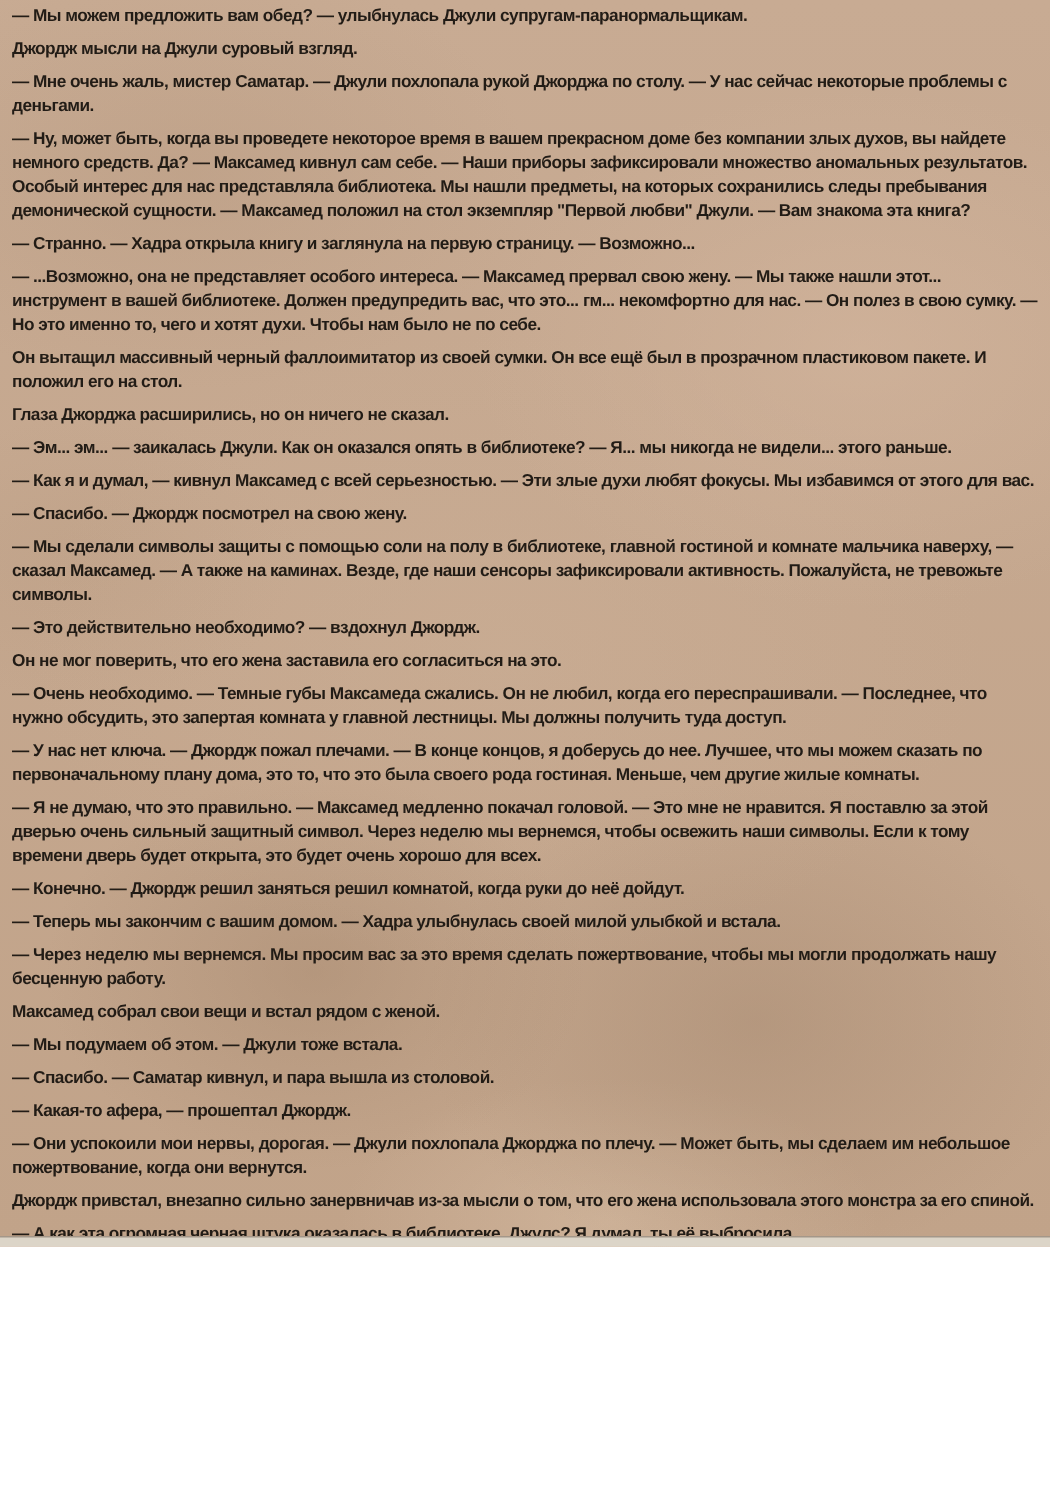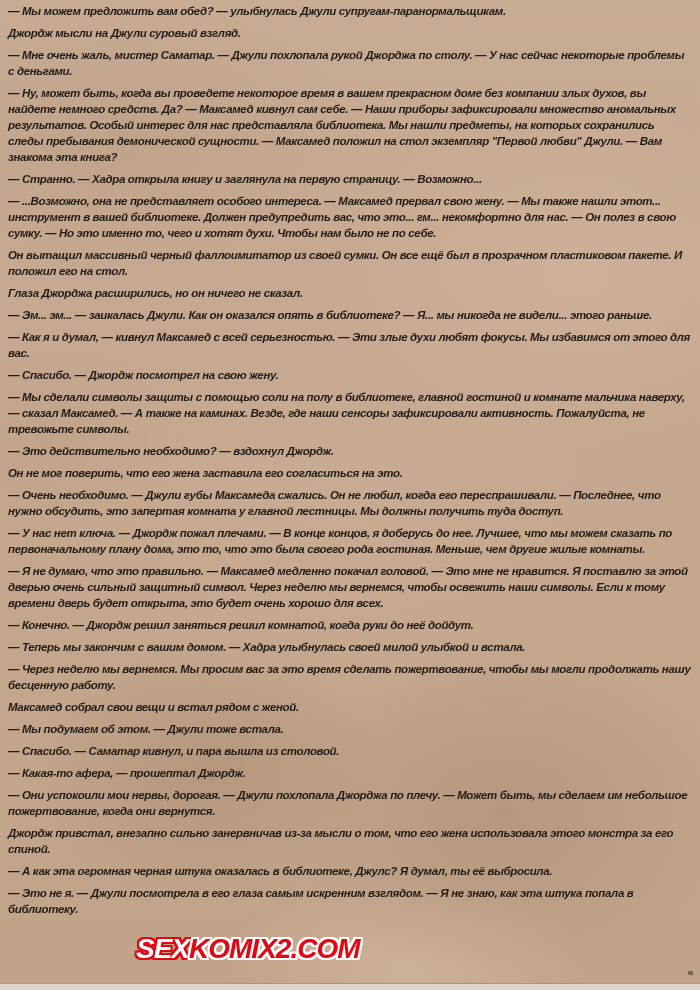--- a/index.html
+++ b/index.html
@@ -8,32 +8,31 @@
   }
   body {
     width: 700px;
     height: 990px;
     overflow: hidden;
     font-family: "Liberation Sans", "DejaVu Sans", sans-serif;
   }
   .page {
     position: relative;
     width: 700px;
-    height: 990px;
+    height: 831px;
     overflow: hidden;
     background:
       radial-gradient(420px 280px at 82% 28%, rgba(218,188,165,0.40), transparent 62%),
       radial-gradient(380px 240px at 18% 14%, rgba(176,146,120,0.30), transparent 60%),
       radial-gradient(520px 340px at 48% 52%, rgba(208,180,155,0.30), transparent 62%),
       radial-gradient(300px 220px at 30% 78%, rgba(158,128,102,0.38), transparent 60%),
       radial-gradient(360px 260px at 72% 82%, rgba(152,124,100,0.32), transparent 62%),
       radial-gradient(300px 160px at 58% 98%, rgba(220,195,170,0.45), transparent 60%),
       radial-gradient(240px 160px at 8% 45%, rgba(182,152,126,0.28), transparent 60%),
       linear-gradient(#c8ab93, #c1a389);
-    font-style: italic;
   }
   .content {
     position: absolute;
     top: 3px;
     left: 8px;
     right: 8px;
   }
   .para {
     margin: 0 0 6px 0;
     font-size: 11.5px;
@@ -100,21 +99,21 @@
       <p class="para">— Странно. — Хадра открыла книгу и заглянула на первую страницу. — Возможно...</p>
       <p class="para">— ...Возможно, она не представляет особого интереса. — Максамед прервал свою жену. — Мы также нашли этот... инструмент в вашей библиотеке. Должен предупредить вас, что это... гм... некомфортно для нас. — Он полез в свою сумку. — Но это именно то, чего и хотят духи. Чтобы нам было не по себе.</p>
       <p class="para">Он вытащил массивный черный фаллоимитатор из своей сумки. Он все ещё был в прозрачном пластиковом пакете. И положил его на стол.</p>
       <p class="para">Глаза Джорджа расширились, но он ничего не сказал.</p>
       <p class="para">— Эм... эм... — заикалась Джули. Как он оказался опять в библиотеке? — Я... мы никогда не видели... этого раньше.</p>
       <p class="para">— Как я и думал, — кивнул Максамед с всей серьезностью. — Эти злые духи любят фокусы. Мы избавимся от этого для вас.</p>
       <p class="para">— Спасибо. — Джордж посмотрел на свою жену.</p>
       <p class="para">— Мы сделали символы защиты с помощью соли на полу  в библиотеке, главной гостиной и комнате мальчика наверху, — сказал Максамед. — А также на каминах. Везде, где наши сенсоры зафиксировали активность. Пожалуйста, не тревожьте символы.</p>
       <p class="para">— Это действительно необходимо? — вздохнул Джордж.</p>
       <p class="para">Он не мог поверить, что его жена заставила его согласиться на это.</p>
-      <p class="para">— Очень необходимо. — Джули губы Максамеда сжались. Он не любил, когда его переспрашивали. — Последнее, что нужно обсудить, это запертая комната у главной лестницы. Мы должны получить туда доступ.</p>
+      <p class="para">— Очень необходимо. — Темные губы Максамеда сжались. Он не любил, когда его переспрашивали. — Последнее, что нужно обсудить, это запертая комната у главной лестницы. Мы должны получить туда доступ.</p>
       <p class="para">— У нас нет ключа. — Джордж пожал плечами. — В конце концов, я доберусь до нее. Лучшее, что мы можем сказать по первоначальному плану дома, это то, что это была своего рода гостиная. Меньше, чем другие жилые комнаты.</p>
       <p class="para">— Я не думаю, что это правильно. — Максамед медленно покачал головой. — Это мне не нравится. Я поставлю за этой дверью очень сильный защитный символ. Через неделю мы вернемся, чтобы освежить наши символы. Если к тому времени дверь будет открыта, это будет очень хорошо для всех.</p>
       <p class="para">— Конечно. — Джордж решил заняться решил комнатой, когда руки до неё дойдут.</p>
       <p class="para">— Теперь мы закончим с вашим домом. — Хадра улыбнулась своей милой улыбкой и встала.</p>
       <p class="para">— Через неделю мы вернемся. Мы просим вас за это время сделать пожертвование, чтобы мы могли продолжать нашу бесценную работу.</p>
       <p class="para">Максамед собрал свои вещи и встал рядом с женой.</p>
       <p class="para">— Мы подумаем об этом. — Джули тоже встала.</p>
       <p class="para">— Спасибо. — Саматар кивнул, и пара вышла из столовой.</p>
       <p class="para">— Какая-то афера, — прошептал Джордж.</p>
       <p class="para">— Они успокоили мои нервы, дорогая. — Джули похлопала Джорджа по плечу. — Может быть, мы сделаем им небольшое пожертвование, когда они вернутся.</p>

